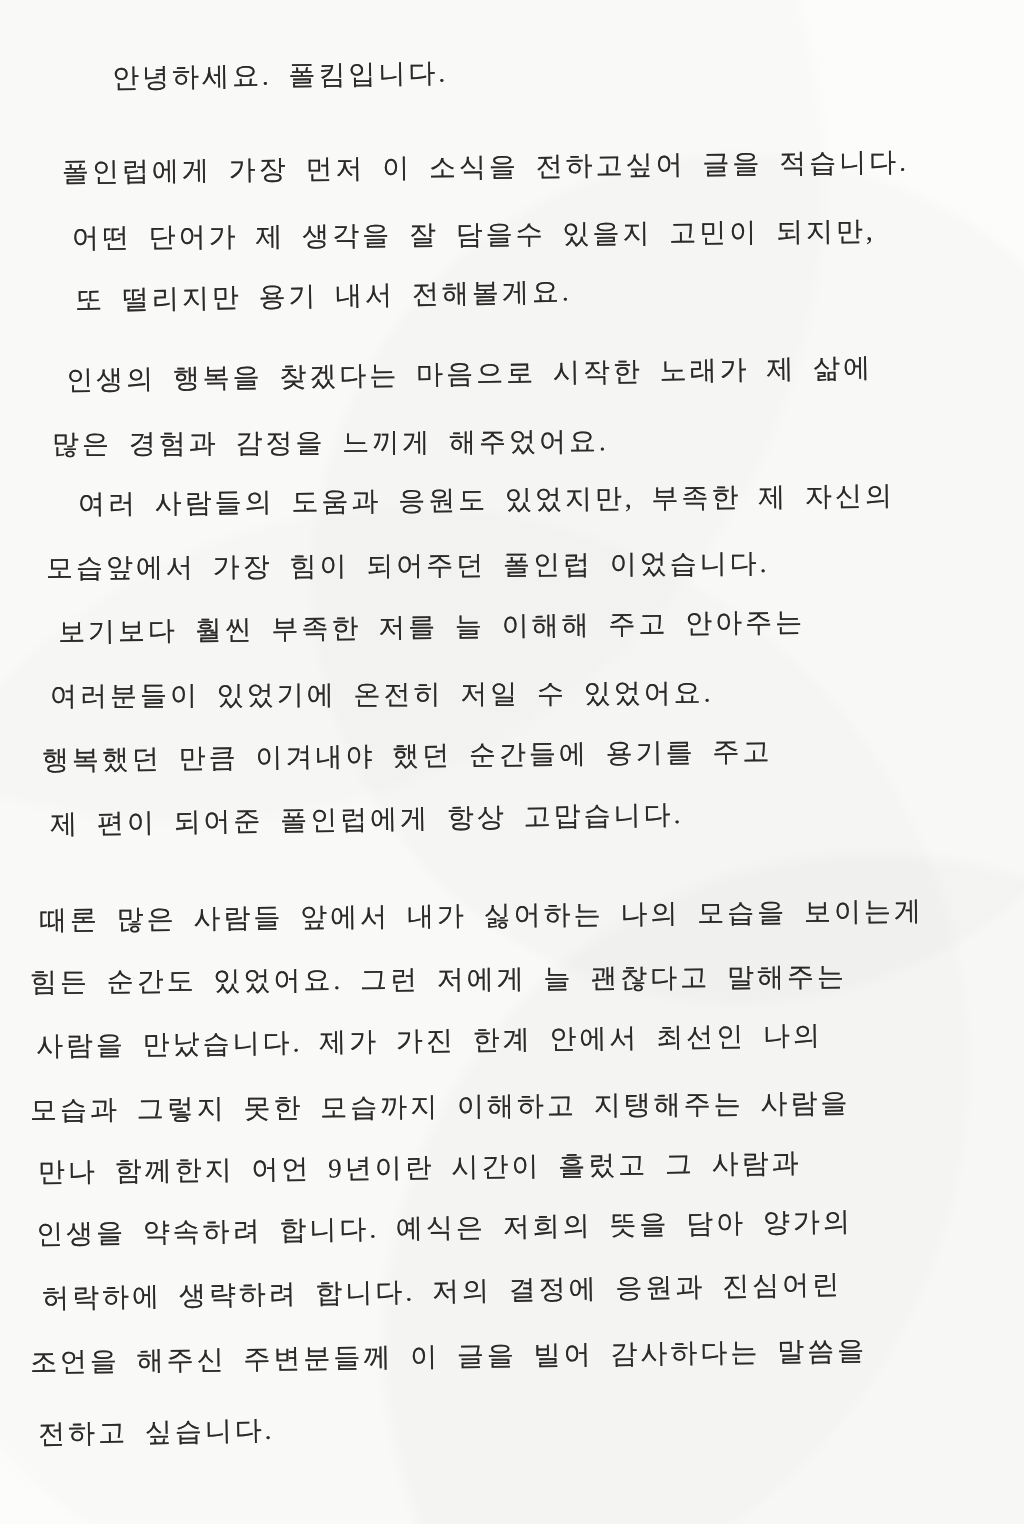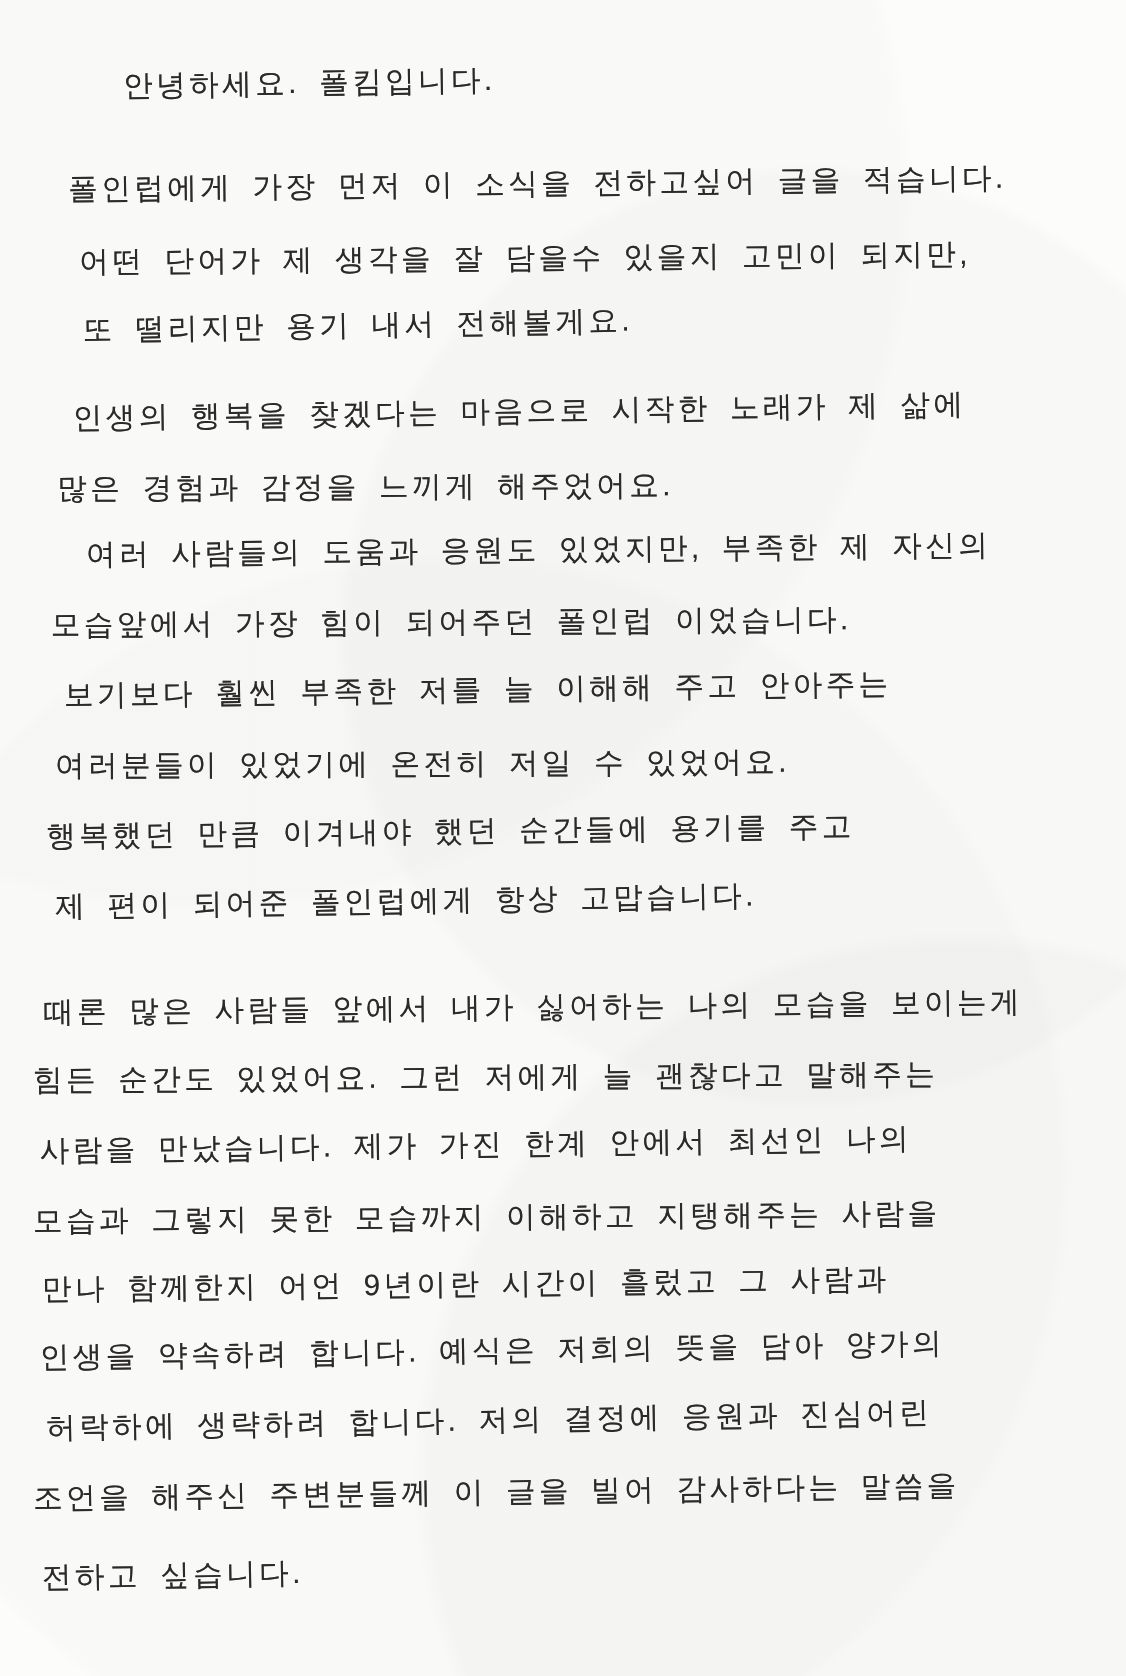--- a/index.html
+++ b/index.html
@@ -11,21 +11,21 @@
     position: relative;
     width: 1024px;
     height: 1524px;
     background:
       radial-gradient(circle at 18% 12%, rgba(0,0,0,0.012) 0 40%, transparent 41%),
       radial-gradient(circle at 72% 38%, rgba(0,0,0,0.015) 0 35%, transparent 36%),
       radial-gradient(circle at 40% 70%, rgba(0,0,0,0.012) 0 45%, transparent 46%),
       radial-gradient(circle at 85% 88%, rgba(0,0,0,0.018) 0 30%, transparent 31%),
       #fcfcfa;
     overflow: hidden;
-    font-family: Liberation Sans, sans-serif;
+    font-family: Liberation Serif, serif;
   }
   .line {
     position: absolute;
     white-space: nowrap;
     font-size: 27px;
     line-height: 40px;
     letter-spacing: 3px;
     word-spacing: 7px;
     color: #2b2a28;
     transform-origin: left center;

